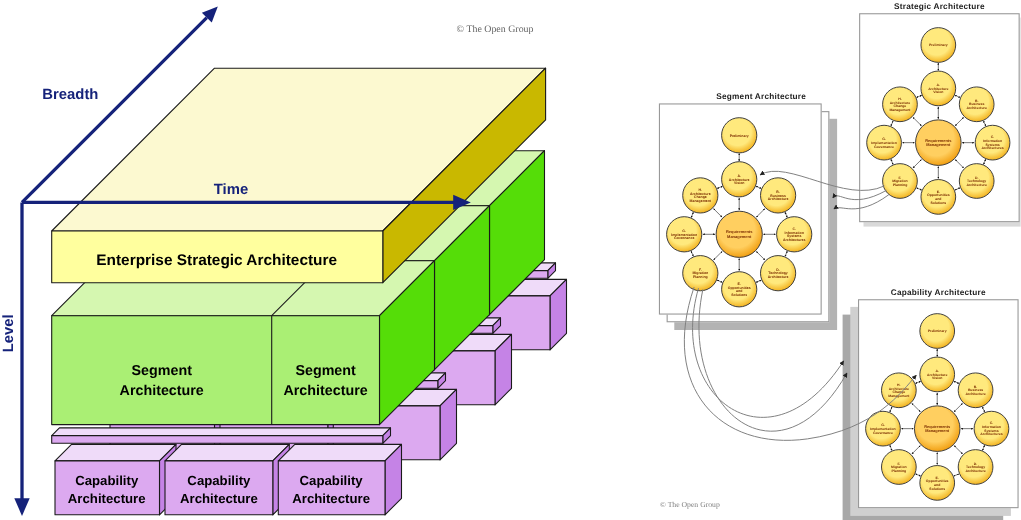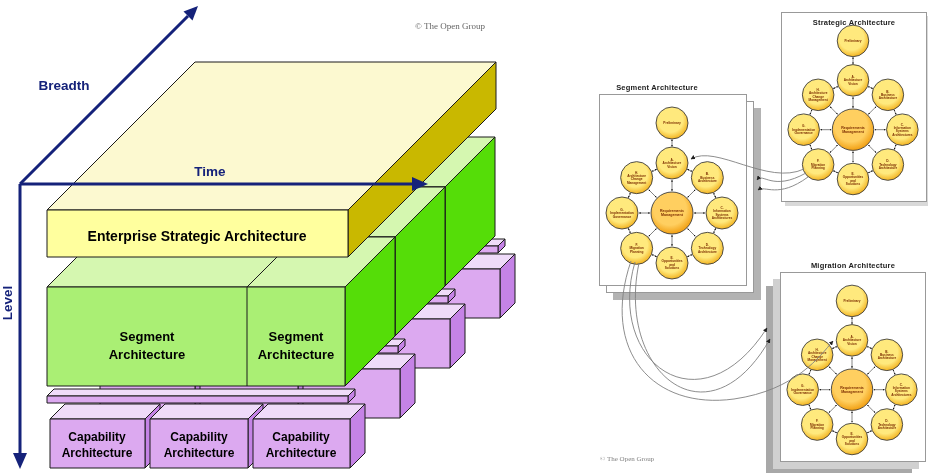--- a/index.html
+++ b/index.html
@@ -179,21 +179,21 @@
         <circle cx="36.64466094067263" cy="82.64466094067262" r="16" fill="url(#seg-gr)" stroke="#3d3d3d" stroke-width="0.9"></circle>
         <text x="36.64466094067263" y="78.64466094067262" font-size="3.2" font-weight="bold" text-anchor="middle" fill="#7b2c00" font-family="&quot;Liberation Sans&quot;,sans-serif">H.</text>
         <text x="36.64466094067263" y="82.04466094067261" font-size="3.2" font-weight="bold" text-anchor="middle" fill="#7b2c00" font-family="&quot;Liberation Sans&quot;,sans-serif">Architecture</text>
         <text x="36.64466094067263" y="85.44466094067262" font-size="3.2" font-weight="bold" text-anchor="middle" fill="#7b2c00" font-family="&quot;Liberation Sans&quot;,sans-serif">Change</text>
         <text x="36.64466094067263" y="88.84466094067261" font-size="3.2" font-weight="bold" text-anchor="middle" fill="#7b2c00" font-family="&quot;Liberation Sans&quot;,sans-serif">Management</text>
         <circle cx="72" cy="118" r="21" fill="url(#seg-gc)" stroke="#3d3d3d" stroke-width="0.9"></circle>
         <text x="72" y="117.14999999999999" font-size="3.6" font-weight="bold" text-anchor="middle" fill="#7b2c00" font-family="&quot;Liberation Sans&quot;,sans-serif">Requirements</text>
         <text x="72" y="121.05" font-size="3.6" font-weight="bold" text-anchor="middle" fill="#7b2c00" font-family="&quot;Liberation Sans&quot;,sans-serif">Management</text>
       </svg>
   </div>
-  <div class="page-title" style="left:583px;top:83px;width:148px;">Segment Architecture</div>
+  <div class="page-title" style="left:618px;top:83px;width:148px;">Segment Architecture</div>
 
   <div class="sheet" style="left:785px;top:16px;width:146px;height:190px;background:#d9d9d9;"></div>
   <div class="page" style="left:781px;top:12px;width:146px;height:190px;">
     <svg id="adm-strategic" viewBox="0 0 146 190">
         <defs>
           <radialGradient id="strat-gr" cx="45%" cy="40%" r="65%">
             <stop offset="0%" stop-color="#ffe97d"></stop>
             <stop offset="60%" stop-color="#ffe97d"></stop>
             <stop offset="100%" stop-color="#f0a70c"></stop>
           </radialGradient>
@@ -258,21 +258,21 @@
         <circle cx="36.64466094067263" cy="82.64466094067262" r="16" fill="url(#strat-gr)" stroke="#3d3d3d" stroke-width="0.9"></circle>
         <text x="36.64466094067263" y="78.64466094067262" font-size="3.2" font-weight="bold" text-anchor="middle" fill="#7b2c00" font-family="&quot;Liberation Sans&quot;,sans-serif">H.</text>
         <text x="36.64466094067263" y="82.04466094067261" font-size="3.2" font-weight="bold" text-anchor="middle" fill="#7b2c00" font-family="&quot;Liberation Sans&quot;,sans-serif">Architecture</text>
         <text x="36.64466094067263" y="85.44466094067262" font-size="3.2" font-weight="bold" text-anchor="middle" fill="#7b2c00" font-family="&quot;Liberation Sans&quot;,sans-serif">Change</text>
         <text x="36.64466094067263" y="88.84466094067261" font-size="3.2" font-weight="bold" text-anchor="middle" fill="#7b2c00" font-family="&quot;Liberation Sans&quot;,sans-serif">Management</text>
         <circle cx="72" cy="118" r="21" fill="url(#strat-gc)" stroke="#3d3d3d" stroke-width="0.9"></circle>
         <text x="72" y="117.14999999999999" font-size="3.6" font-weight="bold" text-anchor="middle" fill="#7b2c00" font-family="&quot;Liberation Sans&quot;,sans-serif">Requirements</text>
         <text x="72" y="121.05" font-size="3.6" font-weight="bold" text-anchor="middle" fill="#7b2c00" font-family="&quot;Liberation Sans&quot;,sans-serif">Management</text>
       </svg>
   </div>
-  <div class="page-title" style="left:781px;top:18px;width:146px;">Strategic Architecture</div>
+  <div class="page-title" style="left:781px;top:1px;width:146px;">Strategic Architecture</div>
 
   <div class="sheet" style="left:766px;top:286px;width:146px;height:190px;background:#a8a8a8;"></div>
   <div class="sheet" style="left:773px;top:279px;width:146px;height:190px;background:#d0d0d0;"></div>
   <div class="page" style="left:780px;top:272px;width:146px;height:190px;">
     <svg id="adm-capability" viewBox="0 0 146 190">
         <defs>
           <radialGradient id="cap-gr" cx="45%" cy="40%" r="65%">
             <stop offset="0%" stop-color="#ffe97d"></stop>
             <stop offset="60%" stop-color="#ffe97d"></stop>
             <stop offset="100%" stop-color="#f0a70c"></stop>
@@ -338,21 +338,21 @@
         <circle cx="36.64466094067263" cy="82.64466094067262" r="16" fill="url(#cap-gr)" stroke="#3d3d3d" stroke-width="0.9"></circle>
         <text x="36.64466094067263" y="78.64466094067262" font-size="3.2" font-weight="bold" text-anchor="middle" fill="#7b2c00" font-family="&quot;Liberation Sans&quot;,sans-serif">H.</text>
         <text x="36.64466094067263" y="82.04466094067261" font-size="3.2" font-weight="bold" text-anchor="middle" fill="#7b2c00" font-family="&quot;Liberation Sans&quot;,sans-serif">Architecture</text>
         <text x="36.64466094067263" y="85.44466094067262" font-size="3.2" font-weight="bold" text-anchor="middle" fill="#7b2c00" font-family="&quot;Liberation Sans&quot;,sans-serif">Change</text>
         <text x="36.64466094067263" y="88.84466094067261" font-size="3.2" font-weight="bold" text-anchor="middle" fill="#7b2c00" font-family="&quot;Liberation Sans&quot;,sans-serif">Management</text>
         <circle cx="72" cy="118" r="21" fill="url(#cap-gc)" stroke="#3d3d3d" stroke-width="0.9"></circle>
         <text x="72" y="117.14999999999999" font-size="3.6" font-weight="bold" text-anchor="middle" fill="#7b2c00" font-family="&quot;Liberation Sans&quot;,sans-serif">Requirements</text>
         <text x="72" y="121.05" font-size="3.6" font-weight="bold" text-anchor="middle" fill="#7b2c00" font-family="&quot;Liberation Sans&quot;,sans-serif">Management</text>
       </svg>
   </div>
-  <div class="page-title" style="left:780px;top:261px;width:146px;">Migration Architecture</div>
+  <div class="page-title" style="left:780px;top:261px;width:146px;">Capability Architecture</div>
 
   <div class="copy copy-bottom" style="left:600px;top:455px;">© The Open Group</div>
 
   <svg id="connectors" width="928" height="473" viewBox="0 0 928 473">
       <defs>
         <marker id="carr" viewBox="0 0 6 6" refX="5.4" refY="3" markerWidth="5" markerHeight="5" orient="auto">
           <path d="M0,0 L6,3 L0,6 z" fill="#222"></path>
         </marker>
       </defs>
       <path d="M 804,169 C 768,186 716,144 691,159" fill="none" stroke="#808080" stroke-width="0.9" marker-end="url(#carr)"></path>

